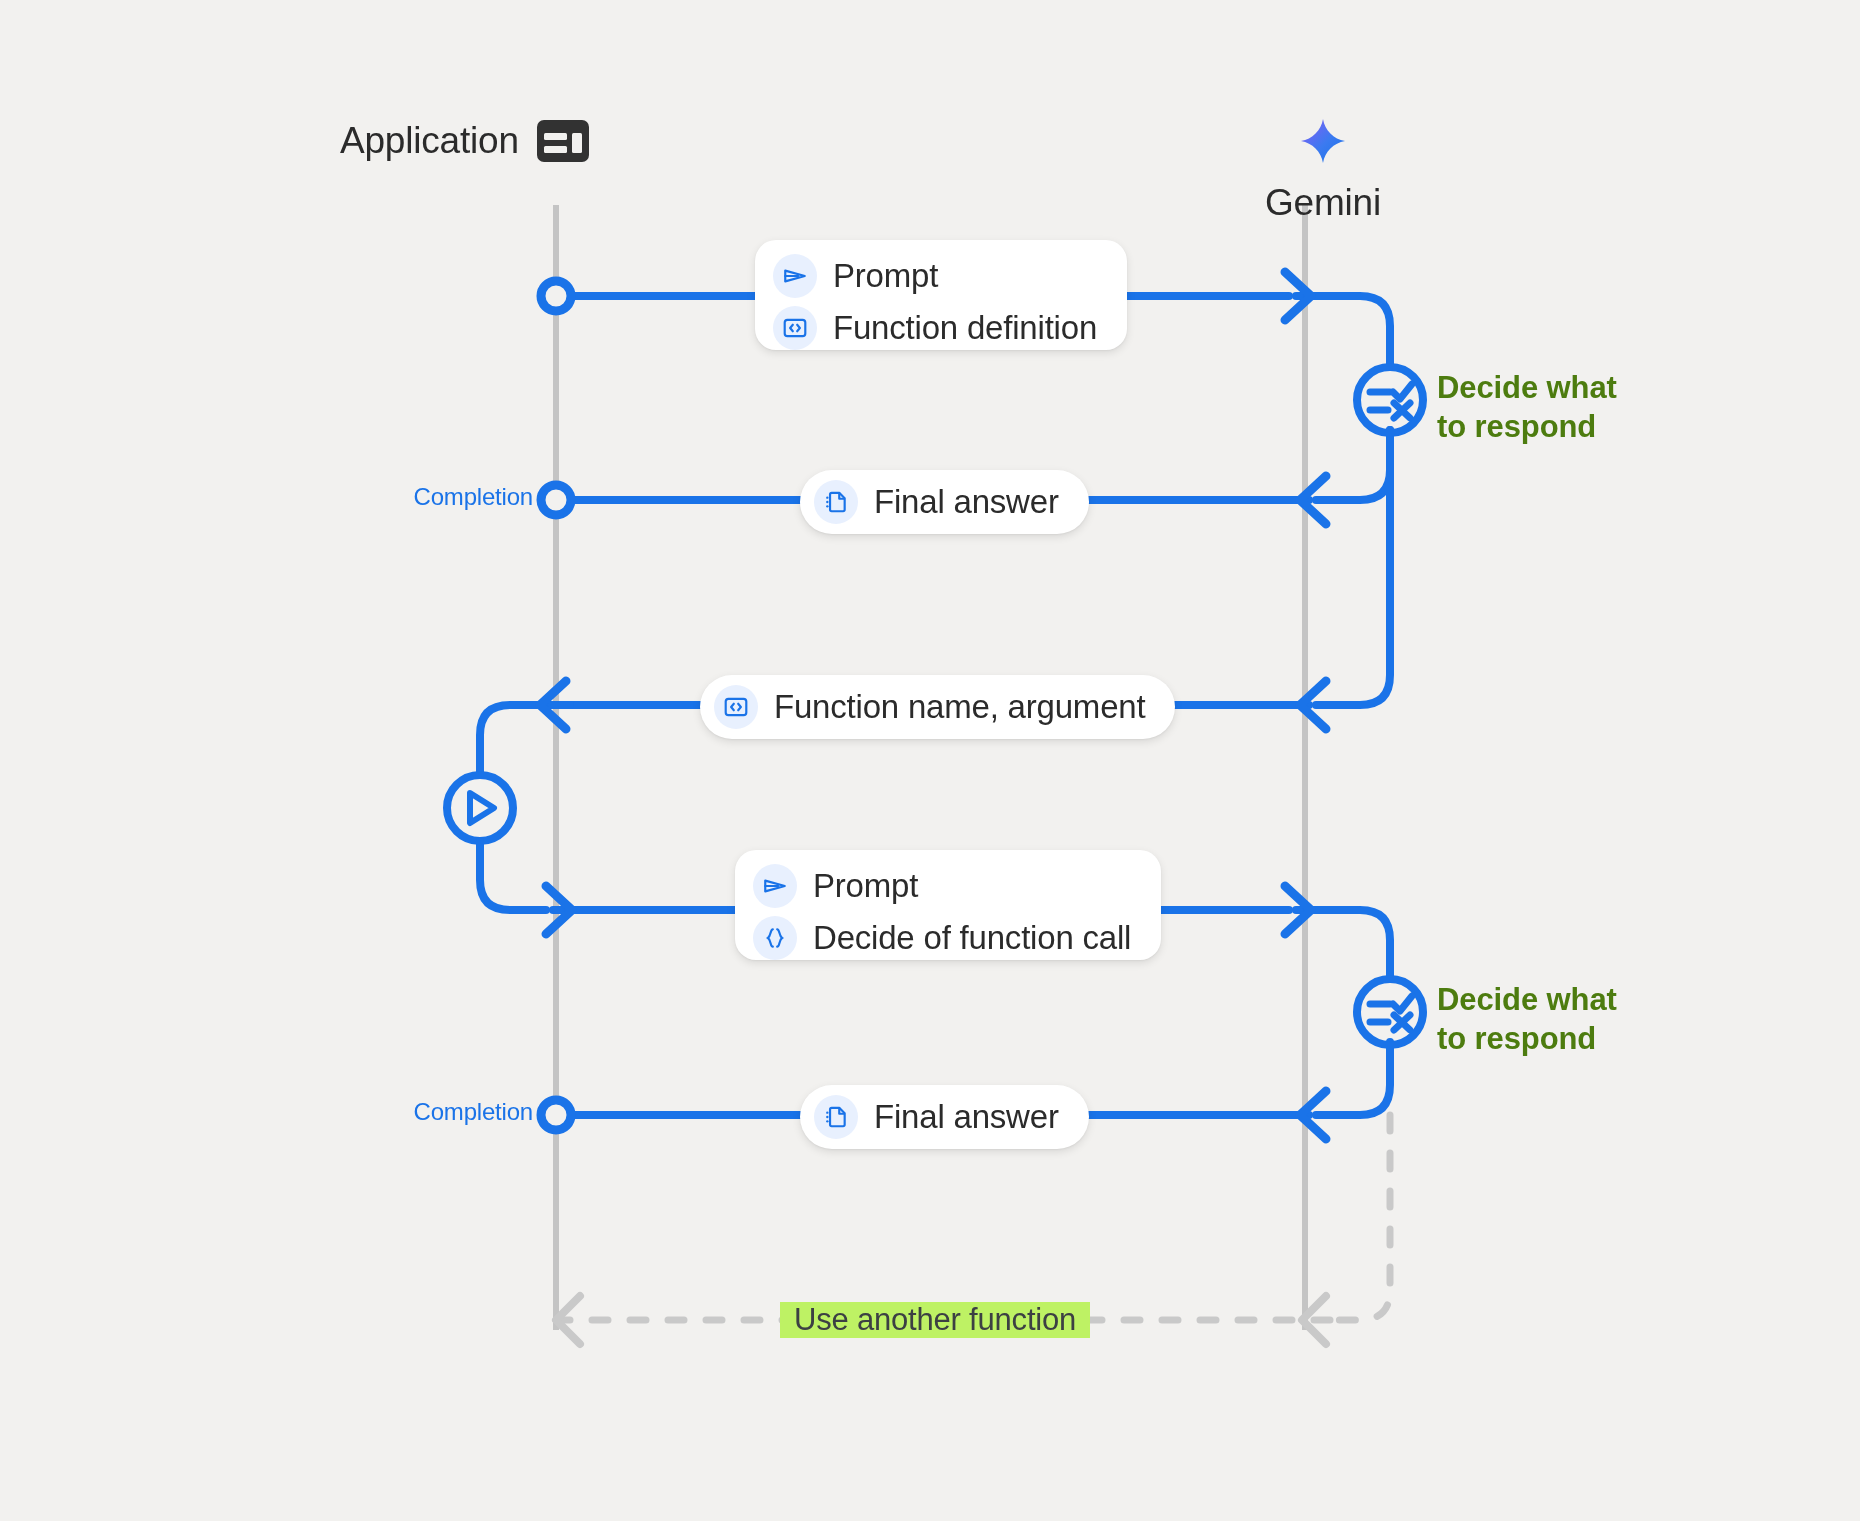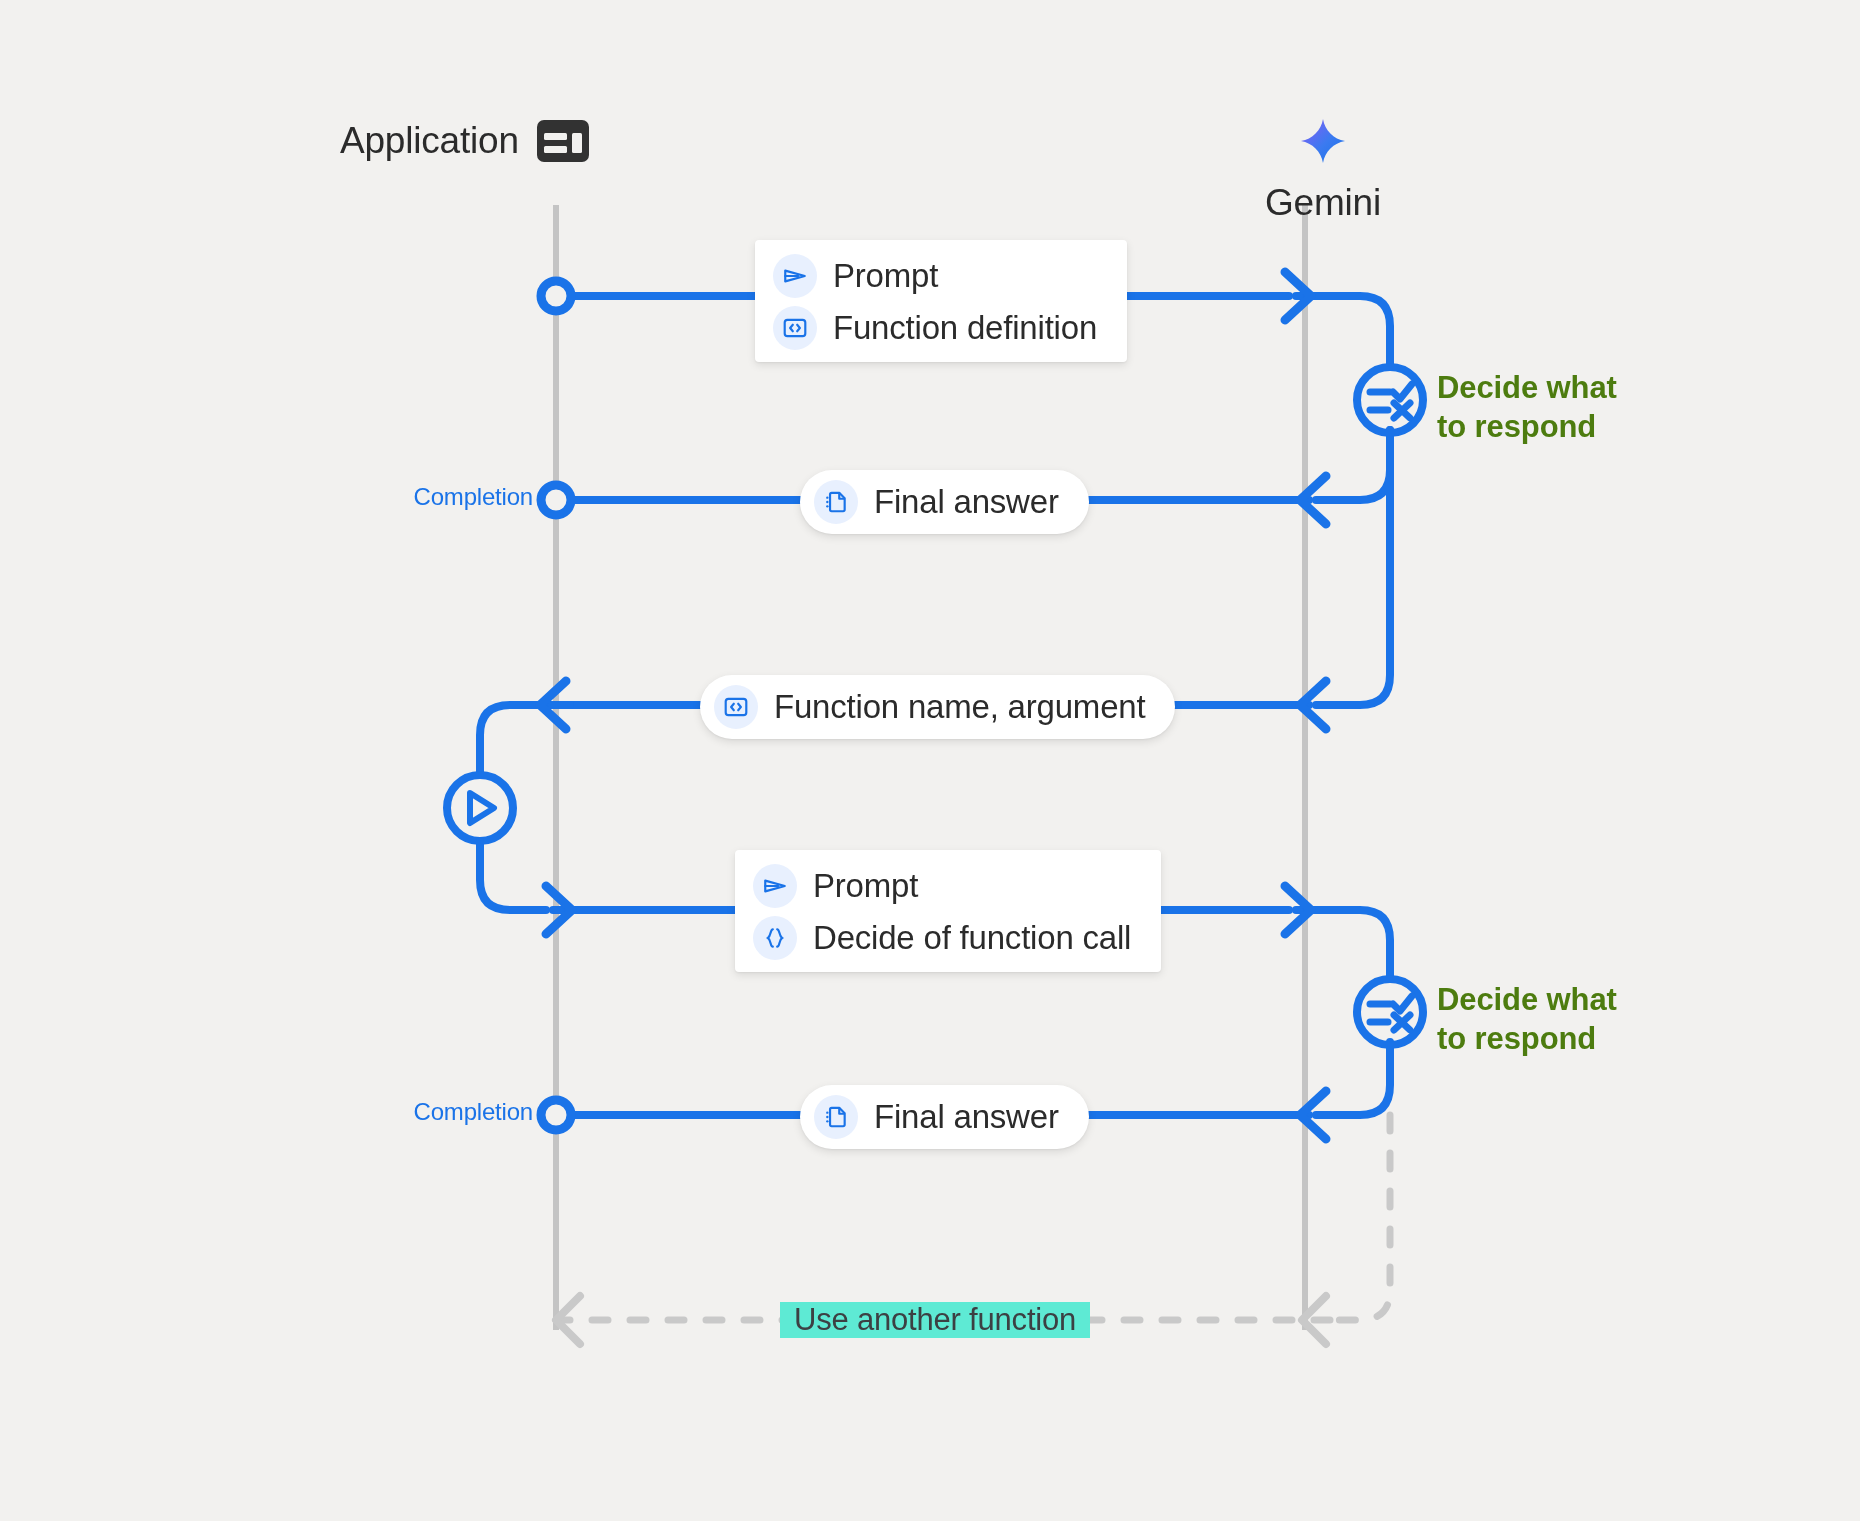--- a/index.html
+++ b/index.html
@@ -61,23 +61,23 @@
     width: 10px; height: 20px;
     background: #f2f1ef;
     border-radius: 1.5px;
   }
   .gem-icon { width: 46px; height: 46px; flex: none; }
 
   
   .card {
     position: absolute;
     background: #ffffff;
-    border-radius: 4px;
+    border-radius: 21px;
     box-shadow: 0 3px 9px rgba(0,0,0,0.10), 0 1px 2px rgba(0,0,0,0.05);
-    padding: 14px 30px 12px 18px;
+    padding: 14px 30px 0 18px;
     display: flex;
     flex-direction: column;
     gap: 8px;
     z-index: 4;
   }
   .card.single { border-radius: 34px; padding: 10px 30px 10px 14px; }
   .card-row {
     display: flex;
     align-items: center;
     gap: 16px;
@@ -119,21 +119,21 @@
     letter-spacing: -0.2px;
     white-space: nowrap;
     z-index: 5;
   }
 
   .loop-label {
     position: absolute;
     color: #3c4043;
     font-size: 31px;
     letter-spacing: -0.2px;
-    background: #5eead4;
+    background: #bef264;
     padding: 0 14px;
     white-space: nowrap;
     z-index: 5;
   }
 </style>
 </head>
 <body>
 
 <div id="canvas">
 

